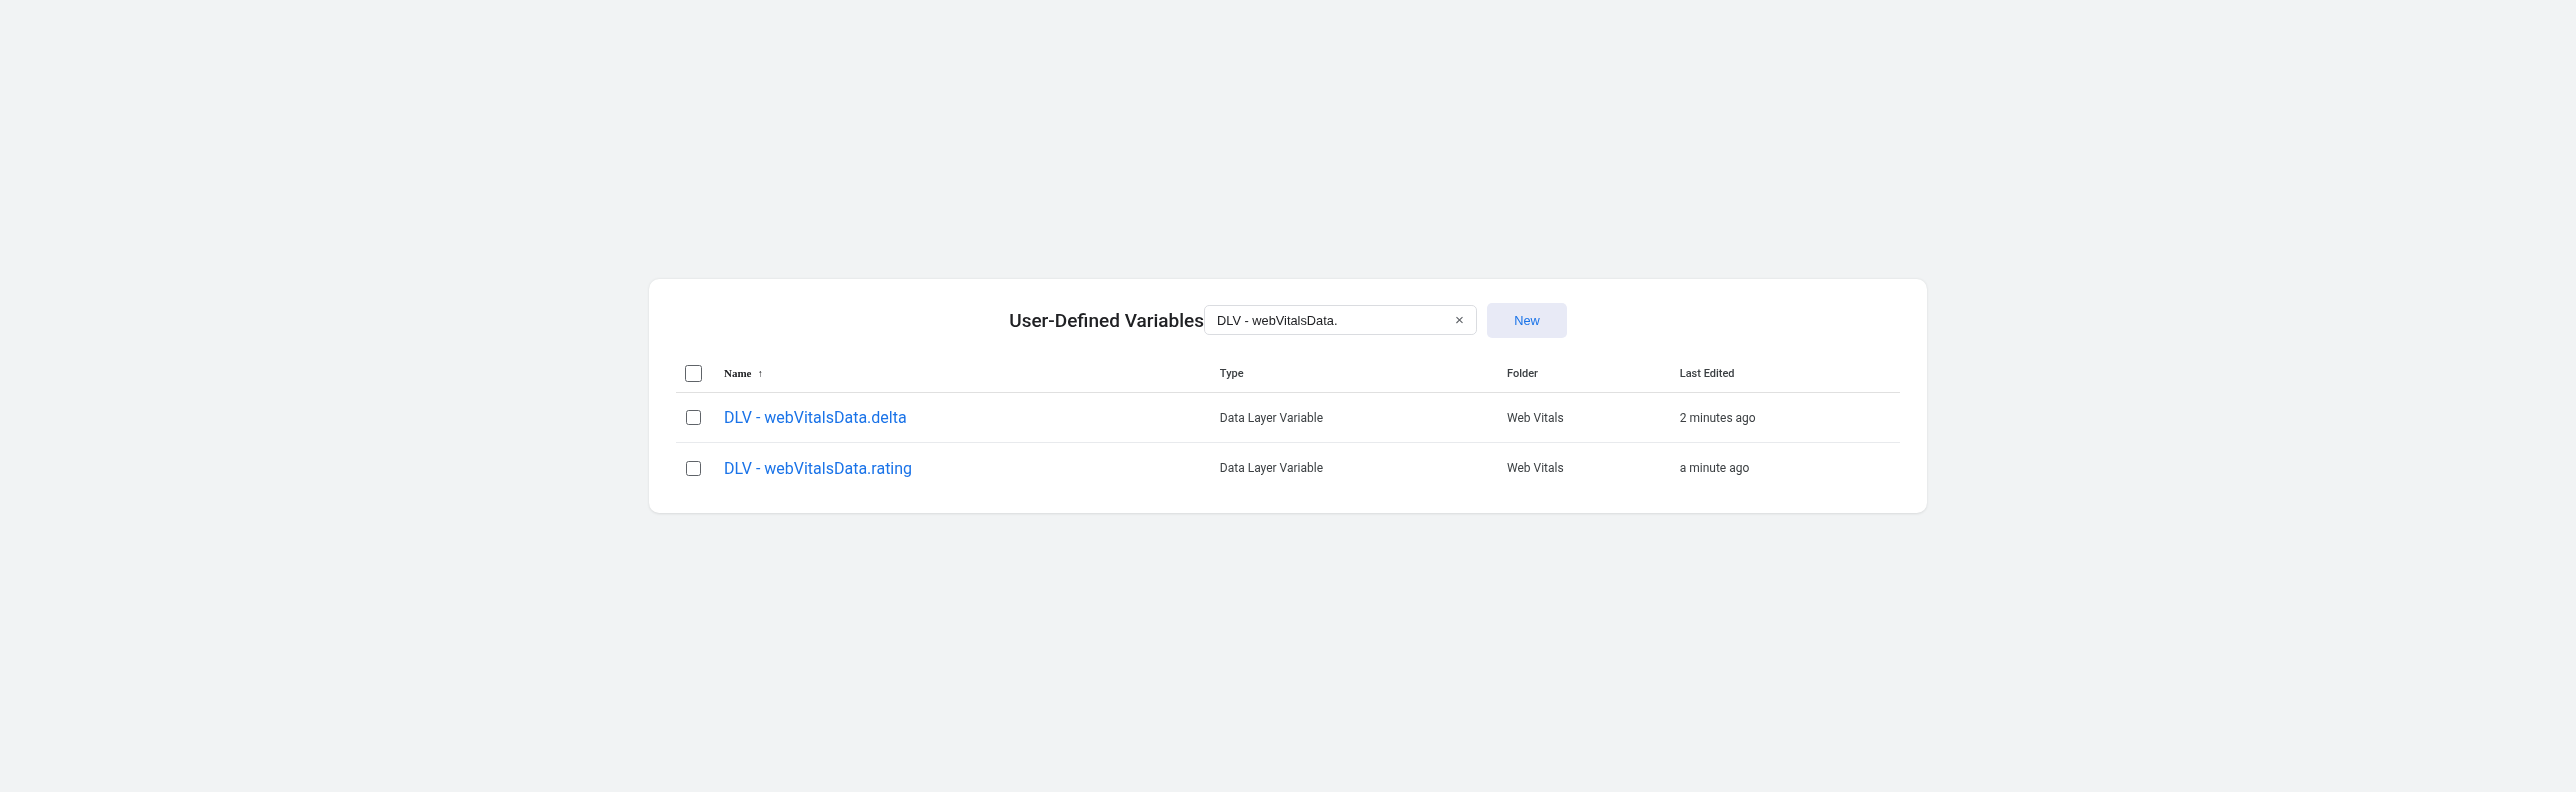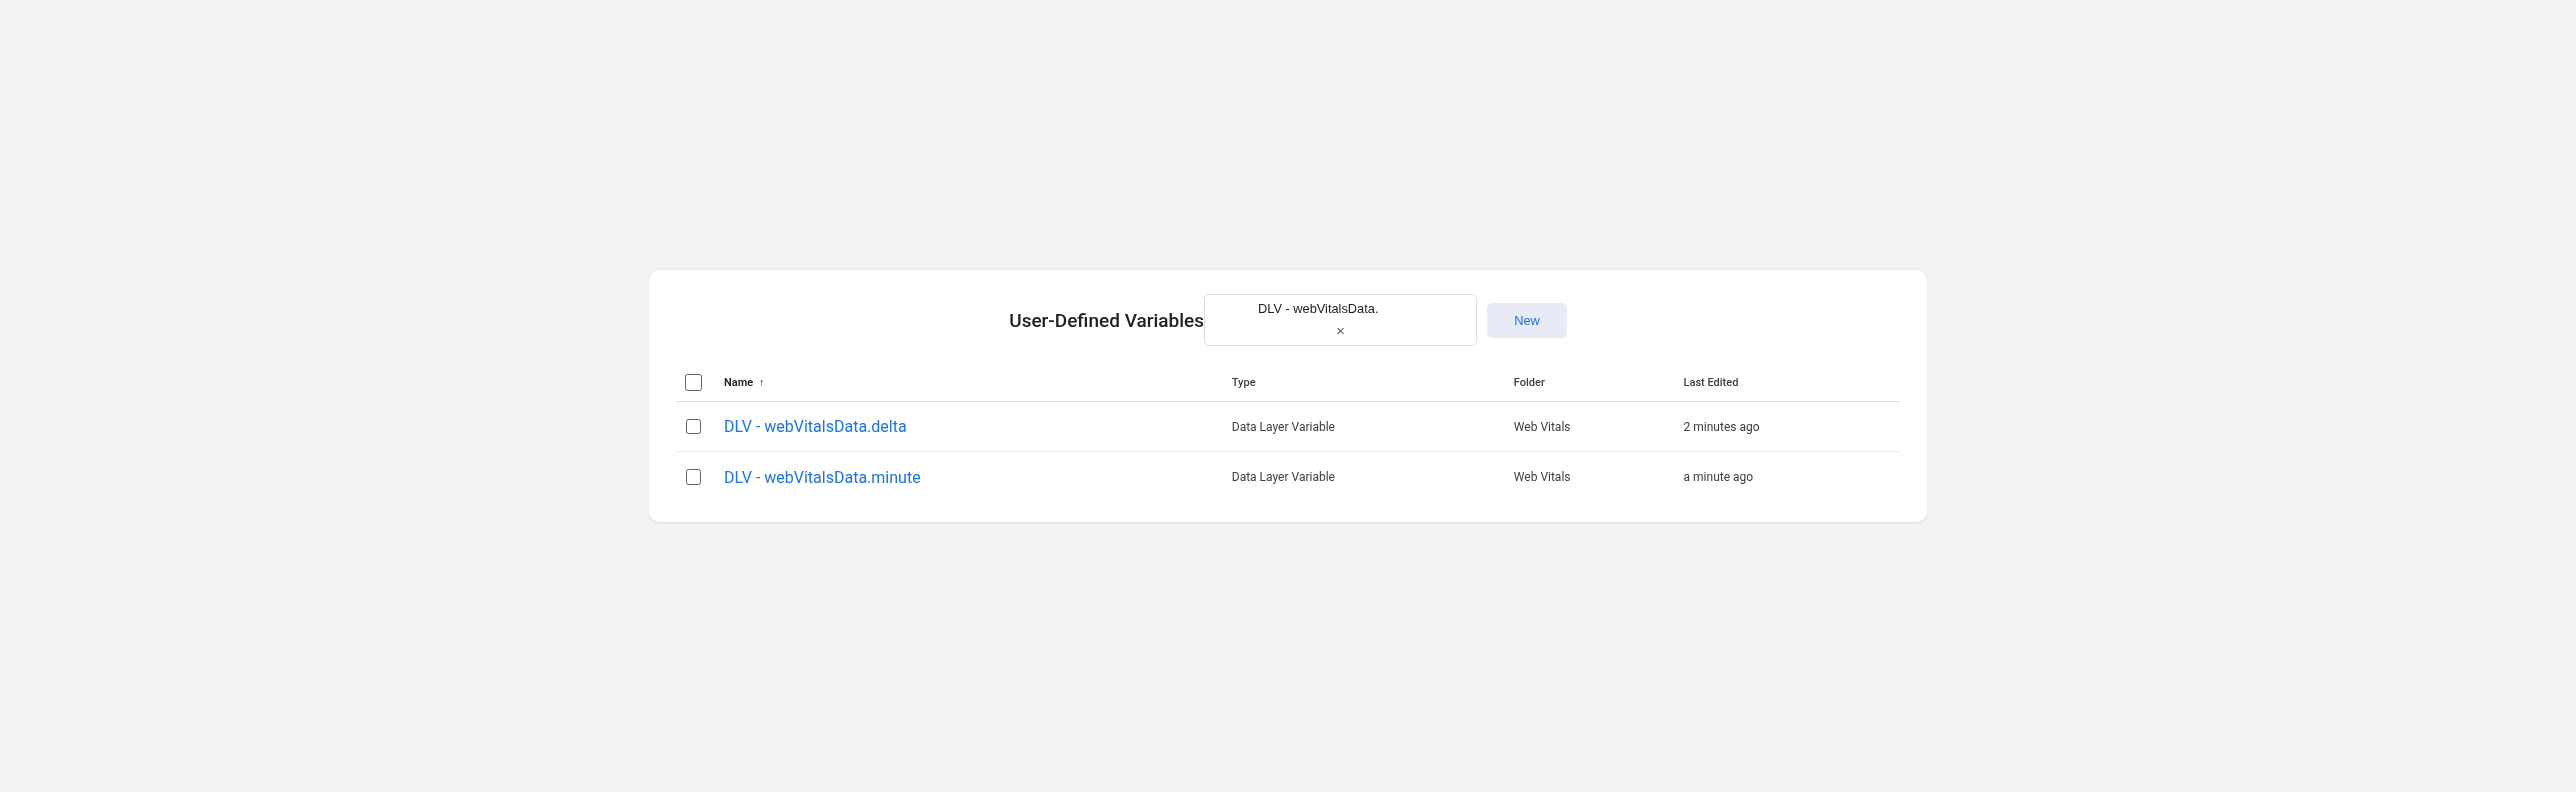--- a/index.html
+++ b/index.html
@@ -48,21 +48,20 @@
 
     .search-box {
       display: flex;
       align-items: center;
       border: 0.9px solid #dadce0;
       border-radius: 5.1px;
       padding: 6.8px 12px;
       background: #fff;
       min-width: 273px;
       gap: 6.8px;
-      flex-direction: column;
     }
 
     .search-box input {
       border: none;
       outline: none;
       font-size: 12.8px;
       color: #202124;
       flex: 1;
       background: transparent;
     }
@@ -113,20 +112,21 @@
     }
 
     thead th.col-checkbox {
       width: 48px;
       padding-left: 0;
     }
 
     thead th.col-name {
       color: #202124;
       font-weight: 600;
+      font-family: Liberation Serif, serif;
     }
 
     thead th.col-name .sort-icon {
       display: inline-block;
       margin-left: 3.4px;
       font-size: 10.2px;
     }
 
     tbody tr {
       border-bottom: 0.9px solid #e8eaed;
@@ -242,21 +242,21 @@
       <td class="col-folder">Web Vitals</td>
       <td class="col-last-edited">2 minutes ago</td>
     </tr>
           <tr>
       <td class="col-checkbox">
         <div class="checkbox-wrap">
           <span class="custom-checkbox"></span>
         </div>
       </td>
       <td>
-        <a class="variable-link" href="#">DLV - webVitalsData.minute</a>
+        <a class="variable-link" href="#">DLV - webVitalsData.rating</a>
       </td>
       <td class="col-type">Data Layer Variable</td>
       <td class="col-folder">Web Vitals</td>
       <td class="col-last-edited">a minute ago</td>
     </tr>
         </tbody>
     </table>
   </div>
 </div>
 

